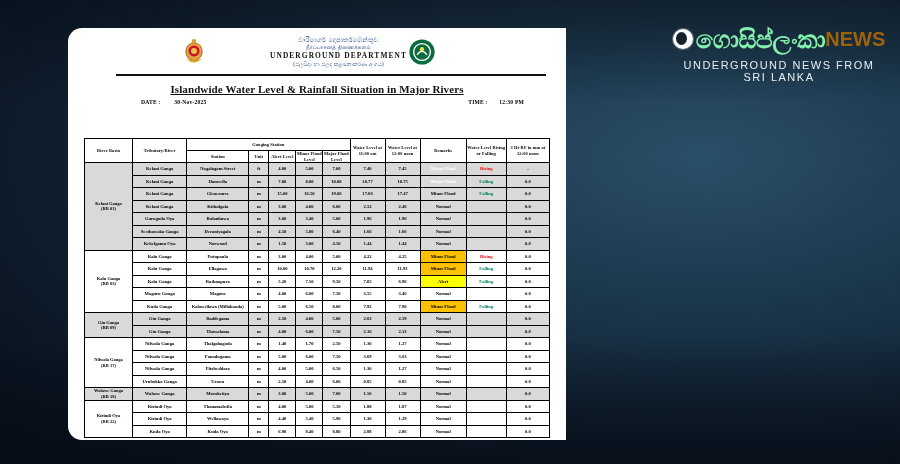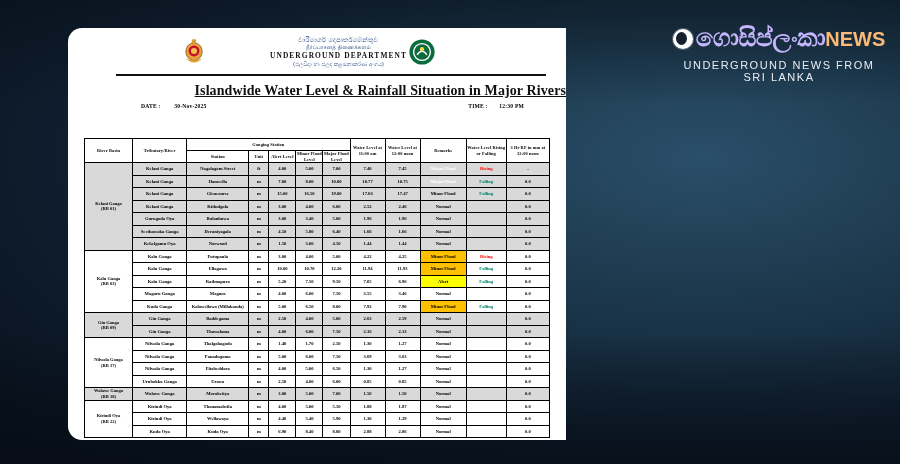--- a/index.html
+++ b/index.html
@@ -40,21 +40,21 @@
     position:absolute; left:0; right:0; top:8px; text-align:center;margin-left:43px;
   }
   .sinhala{ font-size:6.6px; color:#1b3f7a; letter-spacing:.3px; line-height:1.25; font-family:"DejaVu Sans", sans-serif; }
   .tamil{ font-size:5.3px; color:#1b3f7a; letter-spacing:.2px; line-height:1.3; font-family:"DejaVu Sans", sans-serif; }
   .eng{ font-size:7.4px; font-weight:bold; letter-spacing:1.1px; color:#111; line-height:1.35; }
   .sub-sinhala{ font-size:5.6px; color:#1b3f7a; line-height:1.4; font-family:"DejaVu Sans", sans-serif;}
   .rule{
     position:absolute; left:48px; right:20px; top:46px; height:2px; background:#111;
   }
   .doc-title{
-    text-align:right; font-size:14px; font-weight:bold; color:#111;
+    text-align:center; font-size:11px; font-weight:bold; color:#111;
     text-decoration:underline; margin-top:6px; letter-spacing:.1px;
   }
   .datetime{
     position:relative; height:13px; margin-top:4px;
   }
   .dt-left{ position:absolute; left:73px; top:0; font-size:5.6px; font-weight:bold; letter-spacing:.2px;}
   .dt-left .lbl{ margin-right:12px; }
   .dt-right{ position:absolute; right:42px; top:0; font-size:5.6px; font-weight:bold; letter-spacing:.2px;}
   .dt-right .lbl{ margin-right:10px; }
 
@@ -96,27 +96,27 @@
   #logo .eye{
     width:20px; height:20px; border-radius:50%;
     background:#fff; position:relative; flex:0 0 auto; margin-right:1px;
     box-shadow:0 0 0 1px rgba(255,255,255,.25);
   }
   #logo .eye:before{
     content:""; position:absolute; left:3px; top:3px;
     width:11px; height:13px; border-radius:50%; background:#14202c;
   }
   #logo .sin{
-    font-family:Liberation Mono, monospace;
-    font-size:25px; font-weight:bold; color:#c4b5fd; line-height:1;
+    font-family:Liberation Serif, serif;
+    font-size:25px; font-weight:bold; color:#86efac; line-height:1;
     letter-spacing:-0.5px;
   }
   #logo .news{
     font-family:"Liberation Sans", sans-serif;
-    font-size:20px; font-weight:bold; color:#fdba74; line-height:1;
+    font-size:20px; font-weight:bold; color:#a16207; line-height:1;
     letter-spacing:0px; margin-left:-2px;
   }
   #logo .tag{
     font-family:"Liberation Sans", sans-serif;
     font-size:11px; letter-spacing:1.5px; color:#e8eef3;
     margin-top:3px;
   }
 </style>
 </head>
 <body>

